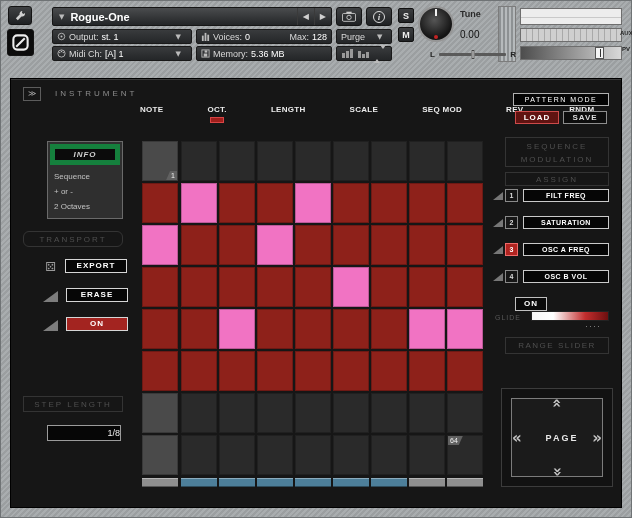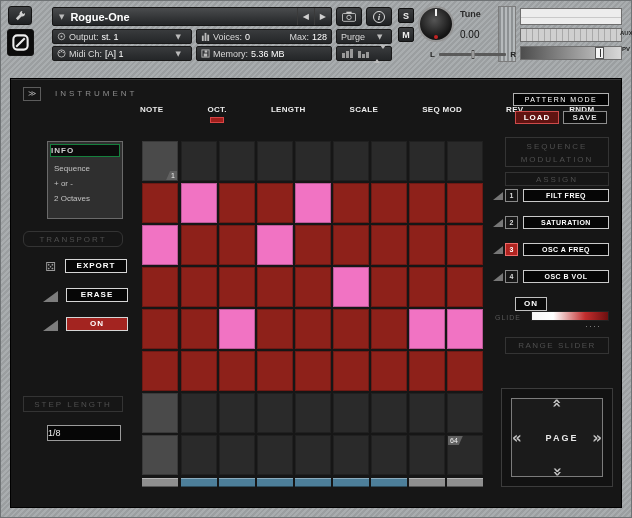--- a/index.html
+++ b/index.html
@@ -82,38 +82,38 @@
   .tab.active .tab-underline { background:#a01f1c; border:1px solid #d84545; }
   .pm-title { position:absolute; left:502px; top:14px; width:96px; height:13px; border:1px solid #b0b0b0;
     background:#050505; color:#fff; font-size:7px; letter-spacing:1.5px; text-align:center; line-height:11px; }
   .pm-btn { position:absolute; top:32px; width:44px; height:13px; font-size:8px; font-weight:bold;
     letter-spacing:1px; text-align:center; line-height:11px; }
   .load-btn { left:504px; background:#601311; border:1px solid #cc4a4a; color:#fff; }
   .save-btn { left:552px; background:#0d0d0d; border:1px solid #8e8e8e; color:#ddd; }
 
   
   .info-box { position:absolute; left:36px; top:62px; width:76px; height:78px; background:#2f2f2f; border:1px solid #6a6a6a; padding:2px; }
-  .info-title { background:#0b0b0b; border:1px solid #15803d; color:#d0d0d0; font-size:8px; font-weight:bold;
-    letter-spacing:1px; text-align:left; line-height:11px; }
+  .info-title { background:#0b0b0b; border:5px solid #15803d; color:#d0d0d0; font-size:8px; font-weight:bold;
+    letter-spacing:1px; text-align:center; line-height:11px;font-style:italic; }
   .info-body { padding:4px 4px; color:#c3c3c3; font-size:8px; line-height:15px; }
   .dim-box { position:absolute; border:1px solid #343434; color:#4f4f4f; font-size:8px; letter-spacing:2px;
     text-align:center; white-space:nowrap; overflow:hidden; }
   .transport-dim { left:12px; top:152px; width:100px; height:16px; line-height:15px;border-radius:6px; }
   .steplen-dim   { left:12px; top:317px; width:100px; height:16px; line-height:15px; }
   .patlen-dim    { left:12px; top:386px; width:100px; height:16px; line-height:15px; }
   .transport-rows { position:absolute; left:32px; top:180px; }
   .t-row { display:flex; align-items:flex-end; margin-bottom:15px; height:14px; }
   .ramp-icon { width:0; height:0; border-left:15px solid transparent; border-bottom:11px solid #7d7d7d; margin-right:8px; }
   .dice-icon { font-size:12px; color:#9a9a9a; line-height:12px; margin-right:7px; width:15px; text-align:center;
     font-family:"DejaVu Sans",sans-serif; }
   .t-btn { width:62px; height:14px; background:#060606; border:1px solid #d6d6d6; color:#fff; font-size:8px;
     font-weight:bold; letter-spacing:1px; text-align:center; line-height:12px; }
   .t-btn.active { background:#a32420; }
   .steplen-value { position:absolute; left:36px; top:346px; width:74px; height:16px; background:#060606;
-    border:1px solid #9b9b9b; color:#eee; font-size:9px; text-align:left; line-height:14px; }
+    border:1px solid #9b9b9b; color:#eee; font-size:9px; text-align:right; line-height:14px; }
 
   
   .grid { position:absolute; left:131px; top:62px; }
   .grid-row { display:flex; margin-bottom:2px; }
   .cell { width:36px; height:40px; position:relative; box-shadow:inset 0 0 0 1px rgba(0,0,0,.22); }
   .label-cell { margin-right:3px; }
   .step-cell { margin-right:2px; }
   .corner-badge { position:absolute; font-size:7px; color:#f2f2f2; background:#616161; padding:0 2px; line-height:9px; }
   .corner-badge.br { right:1px; bottom:1px; clip-path:polygon(4px 0,100% 0,100% 100%,0 100%); padding-left:5px; }
   .corner-badge.tl { left:1px; top:1px; clip-path:polygon(0 0,100% 0,calc(100% - 4px) 100%,0 100%); padding-right:5px; }

